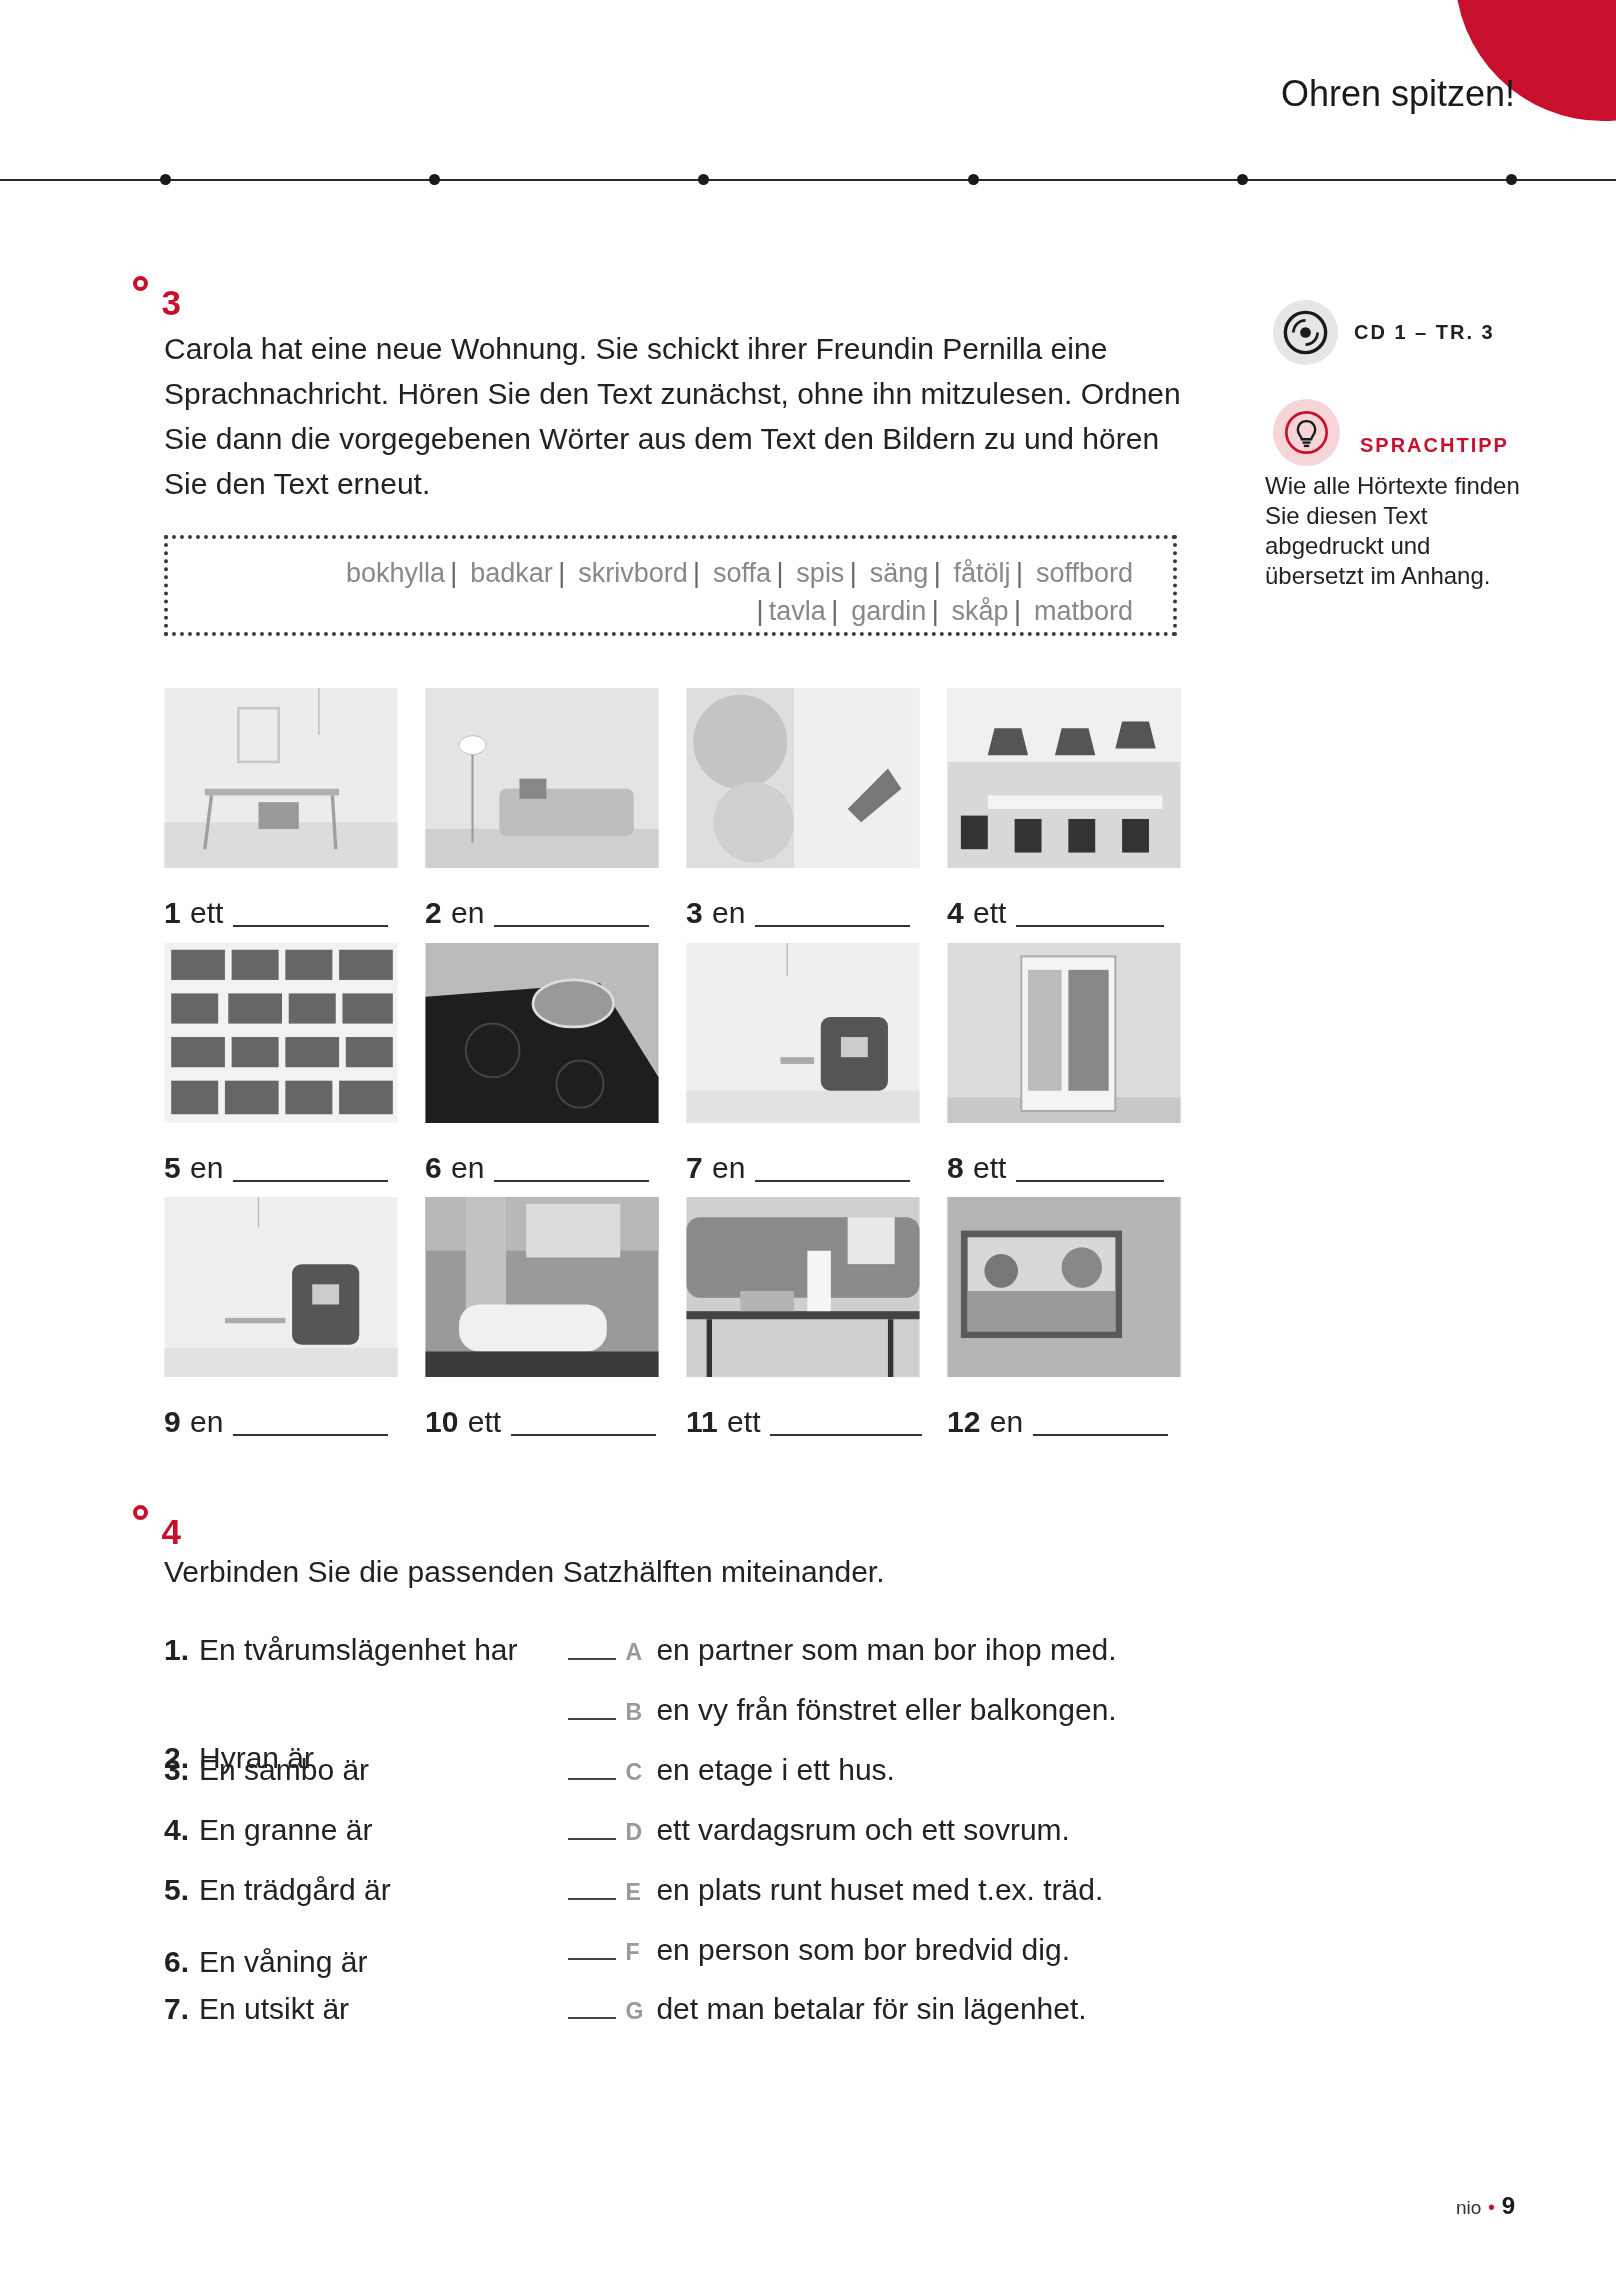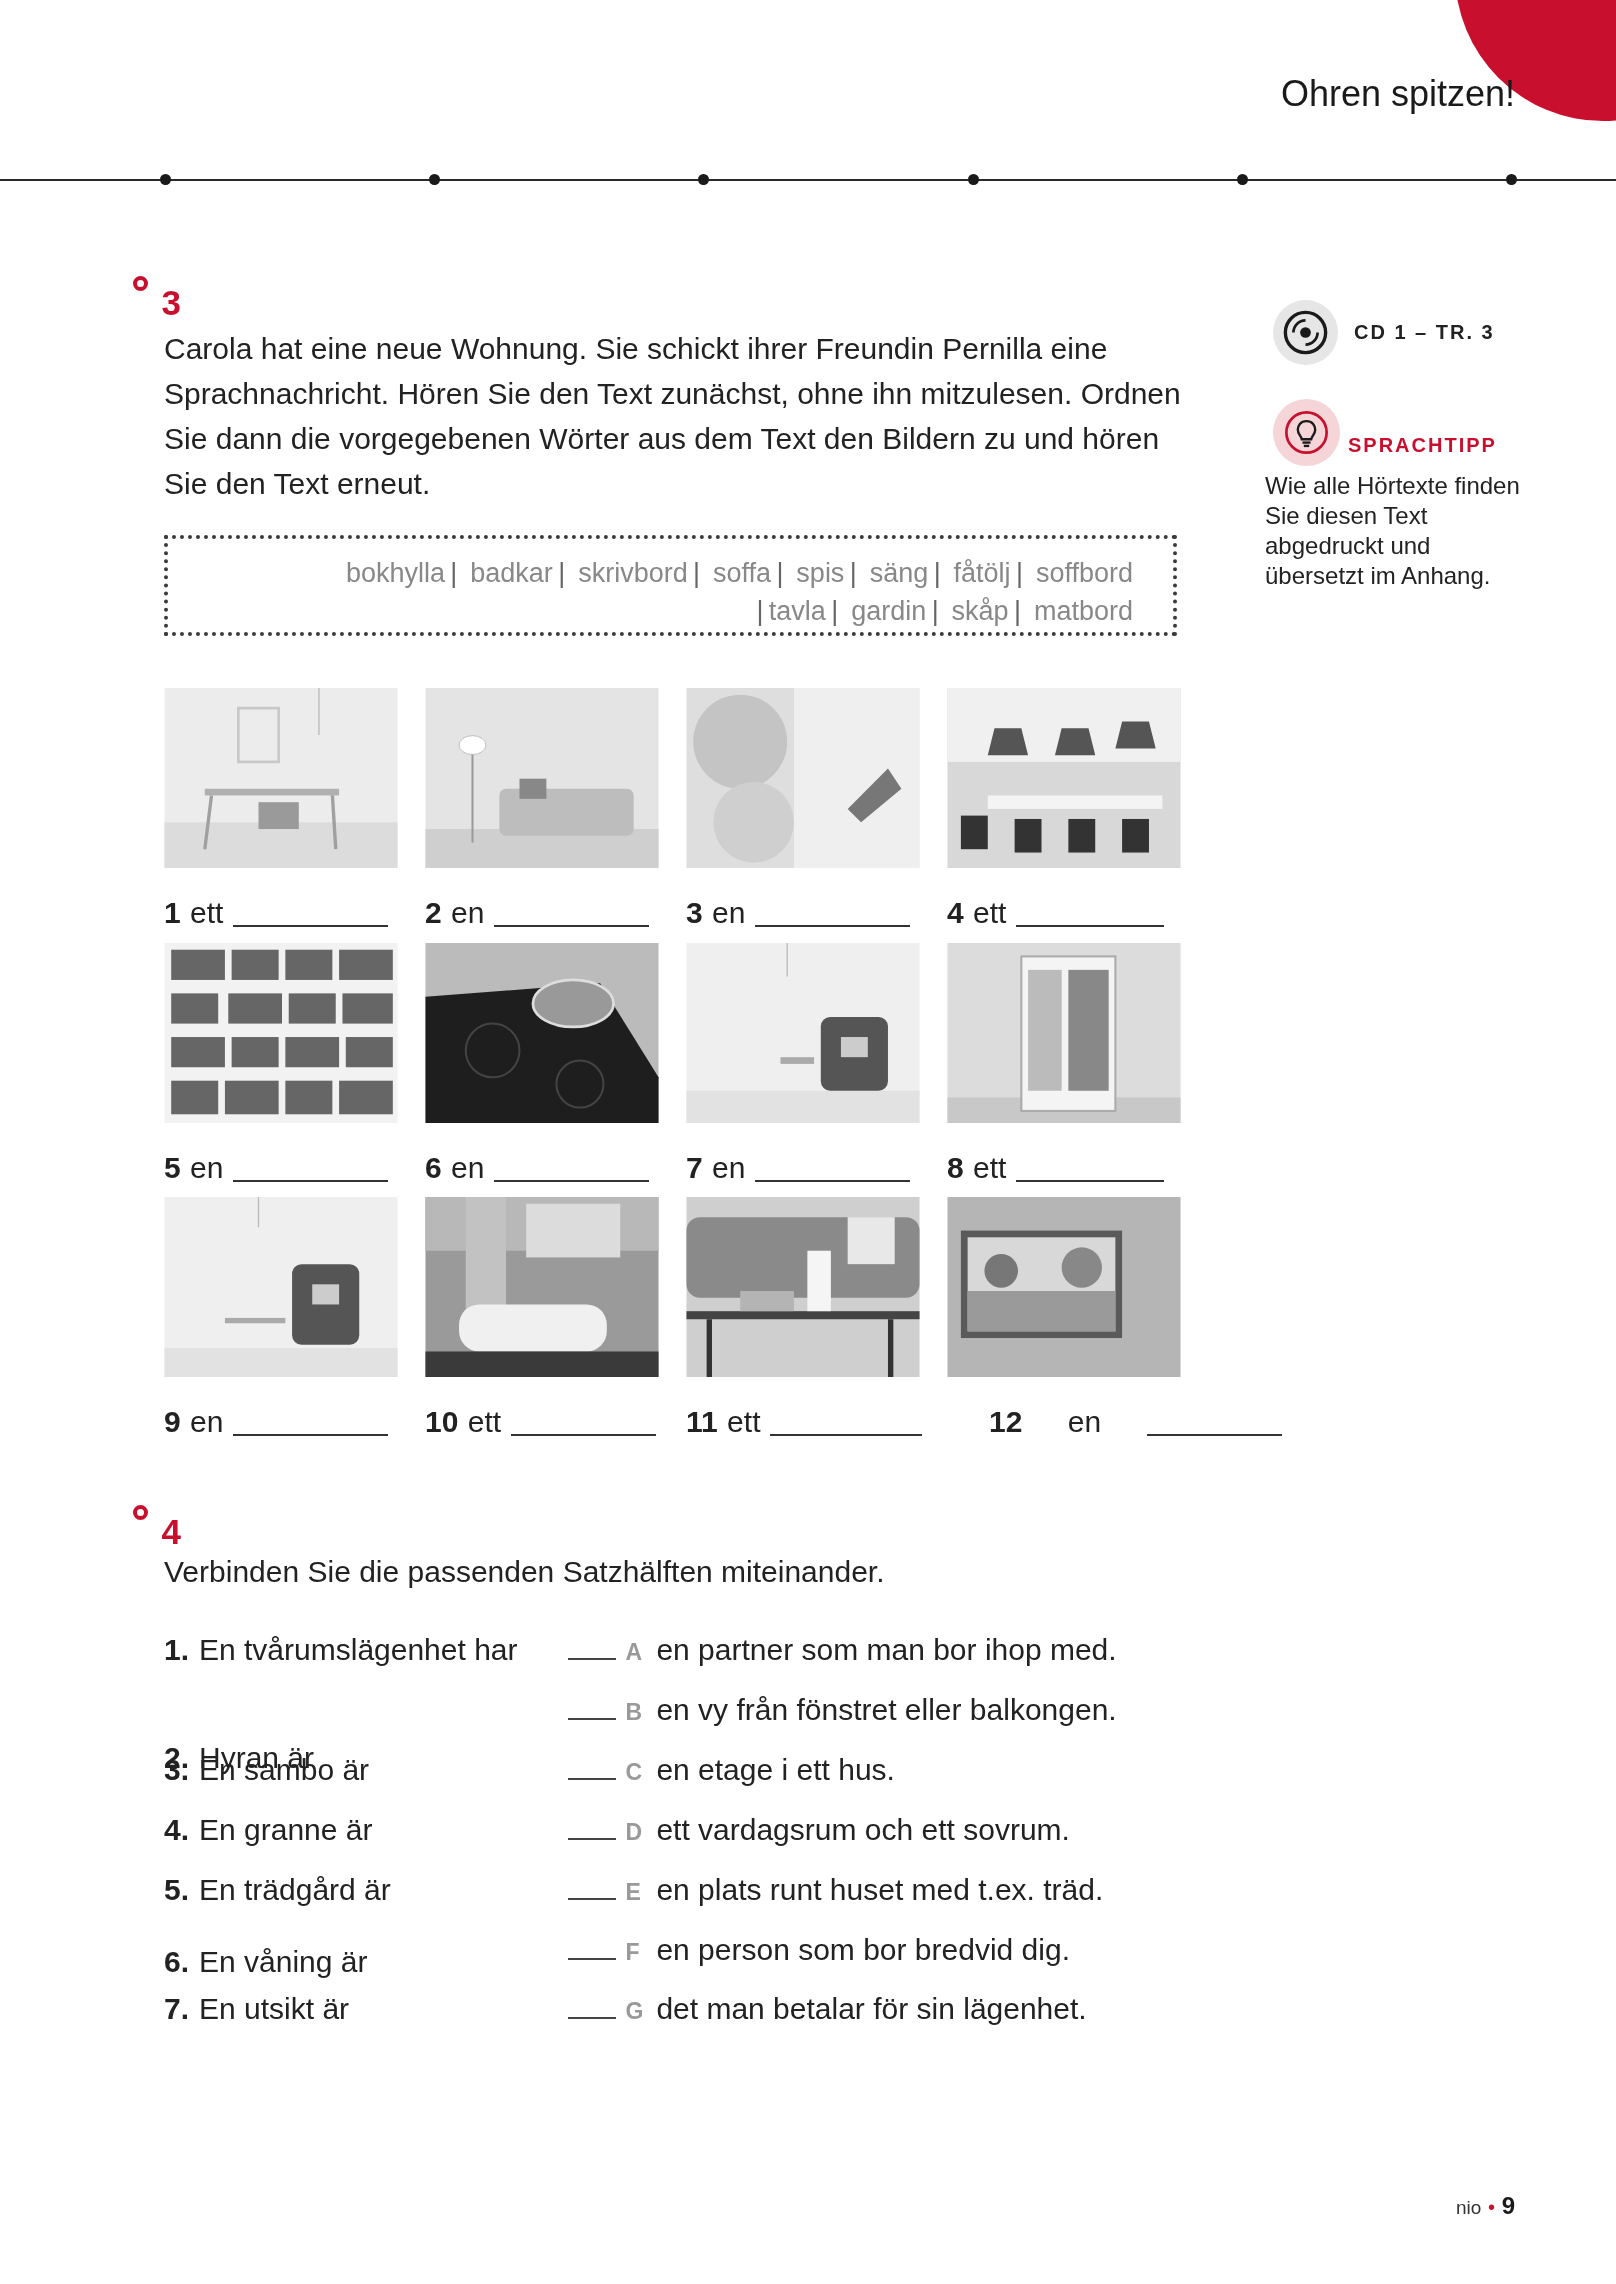--- a/index.html
+++ b/index.html
@@ -48,21 +48,21 @@
   .cd-icon {
     width: 65px; height: 65px; border-radius: 50%; background: #e6e6e6;
     display: flex; align-items: center; justify-content: center;
   }
   .cd-label { margin-left: 16px; font-size: 20px; font-weight: bold; letter-spacing: 2px; color: #222; }
   .tip-row { display: flex; align-items: center; margin-top: 34px; }
   .tip-icon {
     width: 67px; height: 67px; border-radius: 50%; background: #f5d5d8;
     display: flex; align-items: center; justify-content: center;
   }
-  .tip-label { margin-left: 8px; font-size: 20px; font-weight: bold; letter-spacing: 2px; color: #c8102e; margin-top: 25.6px; }
+  .tip-label { margin-left: 20px; font-size: 20px; font-weight: bold; letter-spacing: 2px; color: #c8102e; margin-top: 25.6px; }
   .tip-text { font-size: 24px; line-height: 30px; color: #222; margin-top: 5.4px; margin-left: -8px; width: 269px; }
 
   .photo { position: absolute; width: 234px; height: 180px; overflow: hidden; }
   .label-row { position: absolute; display: flex; align-items: baseline; font-size: 30px; color: #222; }
   .label-num { font-weight: bold; margin-right: 9.4px; }
   .label-line { border-bottom: 2px solid #333; height: 0; margin-left: 9.4px; align-self: flex-end; margin-bottom: 2.7px; }
 
   .ex4-instr { position: absolute; left: 164px; top: 1555px; font-size: 30px; color: #222; }
   .match-left { position: absolute; left: 164px; font-size: 30px; color: #222; }
   .match-left b { display: inline-block; width: 35px; }
@@ -325,21 +325,21 @@
 <div class="label-row" style="left:425px; top:1405px;">
   <span class="label-num">10</span>
   <span>ett</span>
   <span class="label-line" style="width:145px"></span>
 </div>
 <div class="label-row" style="left:686px; top:1405px;">
   <span class="label-num">11</span>
   <span>ett</span>
   <span class="label-line" style="width:152px"></span>
 </div>
-<div class="label-row" style="left:989px; top:1405px;gap:36px;">
+<div class="label-row" style="left:947px; top:1405px;">
   <span class="label-num">12</span>
   <span>en</span>
   <span class="label-line" style="width:135px"></span>
 </div>
 
 <div class="ex-marker" style="left:133px; top:1502px;">
   <span class="ex-bullet"></span>
   <span class="ex-number">4</span>
 </div>
 <div class="ex4-instr">Verbinden Sie die passenden Satzhälften miteinander.</div>

